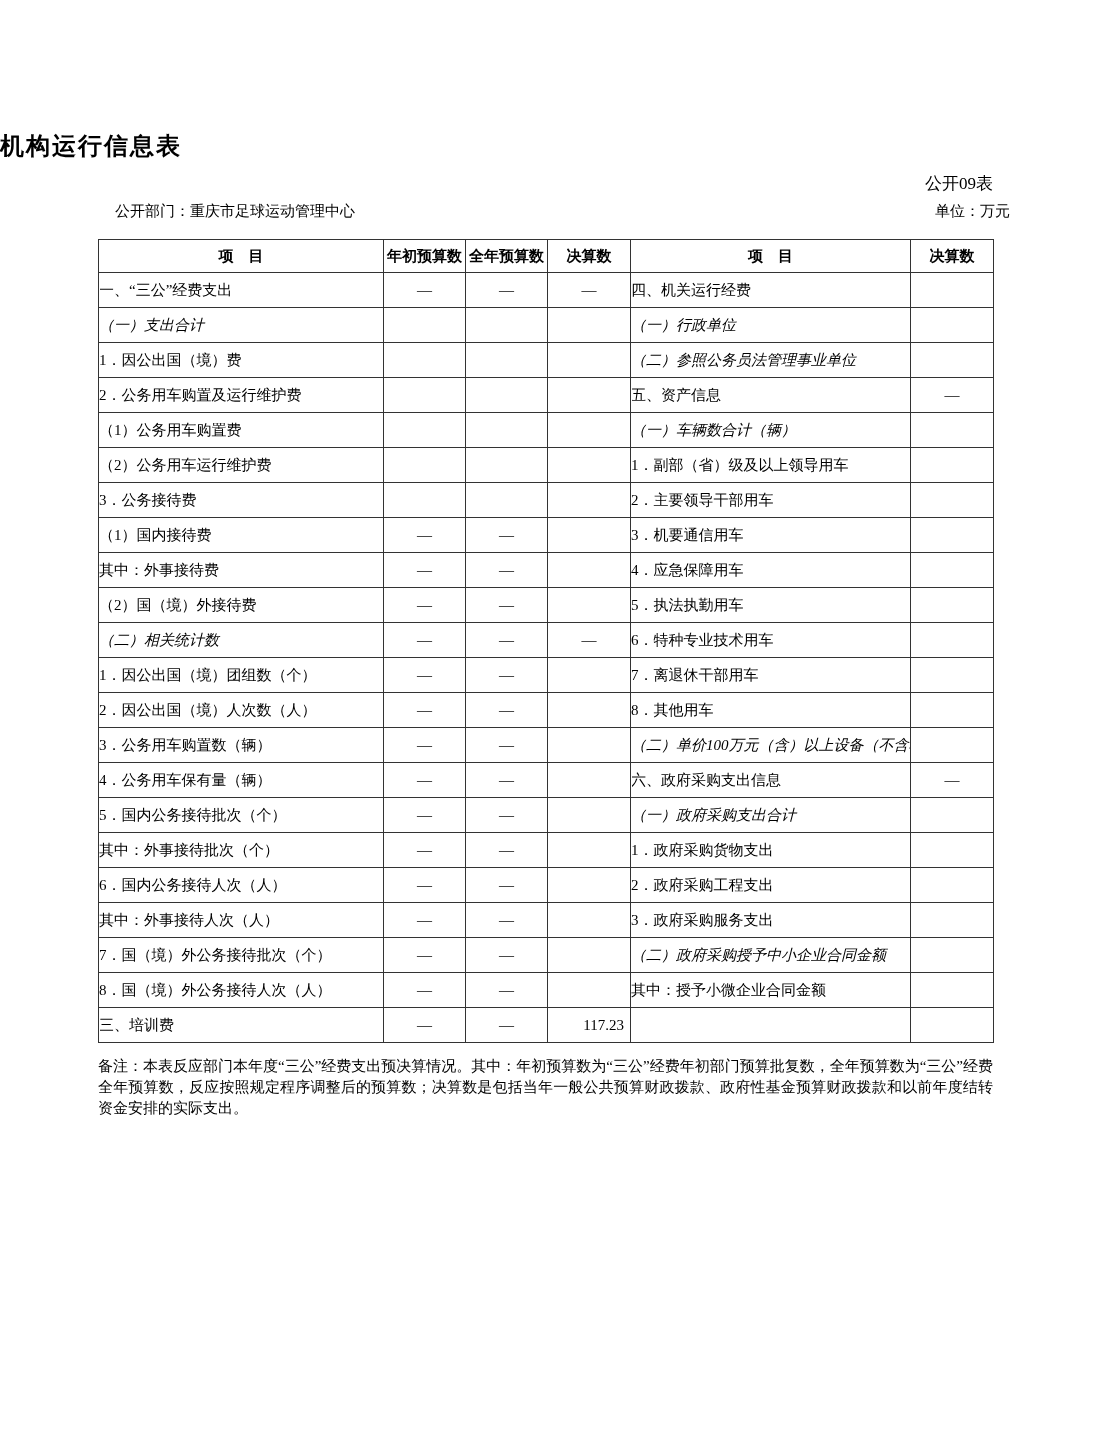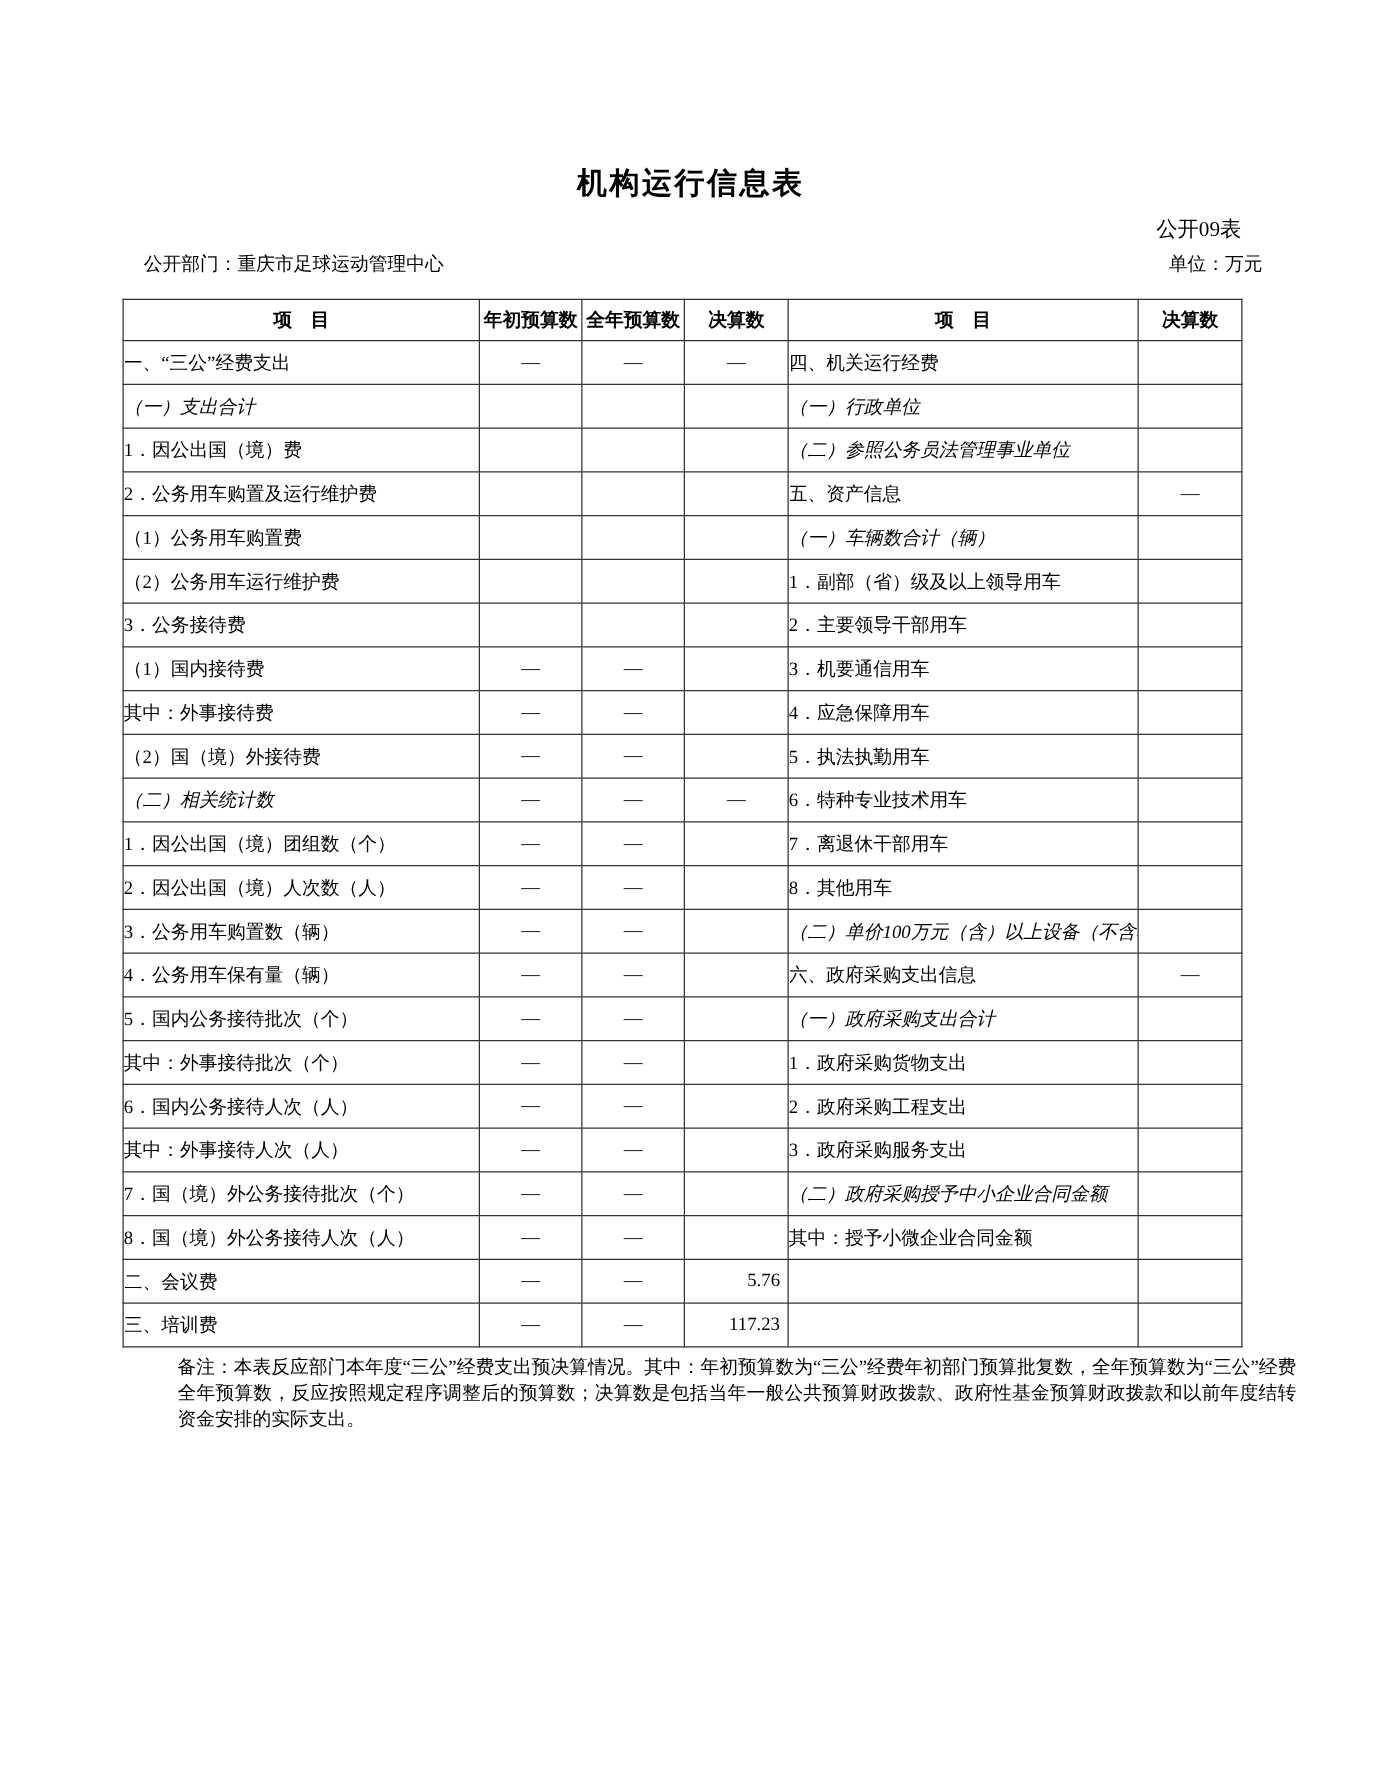--- a/index.html
+++ b/index.html
@@ -2,21 +2,21 @@
 <html><head>
 <meta charset="utf-8">
 <style>
   html,body { margin:0; padding:0; background:#fff; }
   .page {
     position:relative; width:1105px; height:1429px; background:#ffffff;
     font-family:"Liberation Serif","DejaVu Serif",serif; color:#000;
     overflow:hidden;
   }
   .title {
-    position:absolute; top:130px; left:0; width:100%; text-align:center;
+    position:absolute; top:130px; left:0; width:100%; 
     font-family:Liberation Mono, monospace;
     font-size:24px; font-weight:700; letter-spacing:2px;
   }
   .form-number {
     position:absolute; top:172px; right:112px; font-size:17px;
   }
   .meta {
     position:absolute; top:202px; left:98px; width:895px;
     display:flex; justify-content:space-between; font-size:15px;margin-left:17px;
   }
@@ -34,22 +34,22 @@
   .ind0 { padding-left:5px;border-radius:12px; }
   .ind1 { padding-left:26px;font-style:italic; }
   .ind2 { padding-left:41px; }
   .ind3 { padding-left:56px; }
   .ind4 { padding-left:88px; }
   .ind5 { padding-left:63px; }
   td.val { text-align:center; }
   td.val.num { text-align:right !important; padding-right:6px; }
   td.small { font-size:11.5px; }
   .note {
-    position:absolute; top:1084px; left:98px; width:895px;
-    font-size:15px; line-height:21px; text-align:justify;margin-left:44px;
+    position:absolute; top:1056px; left:98px; width:895px;
+    font-size:15px; line-height:21px; text-align:justify;
   }
 </style>
 </head>
 <body>
 
 <div class="page">
 
   <div class="title">机构运行信息表</div>
 
   <div class="form-number">公开09表</div>
@@ -241,28 +241,20 @@
         </tr>
         <tr>
           <td class="lbl ind2">8．国（境）外公务接待人次（人）</td>
           <td class="val dash">—</td>
           <td class="val dash">—</td>
           <td class="val"></td>
           <td class="lbl ind5">其中：授予小微企业合同金额</td>
           <td class="val"></td>
         </tr>
         <tr>
-          <td class="lbl ind0">二、会议费</td>
-          <td class="val dash">—</td>
-          <td class="val dash">—</td>
-          <td class="val num">5.76</td>
-          <td class="lbl ind0"></td>
-          <td class="val"></td>
-        </tr>
-        <tr>
           <td class="lbl ind0">三、培训费</td>
           <td class="val dash">—</td>
           <td class="val dash">—</td>
           <td class="val num">117.23</td>
           <td class="lbl ind0"></td>
           <td class="val"></td>
         </tr>
       </tbody>
   </table>
 

